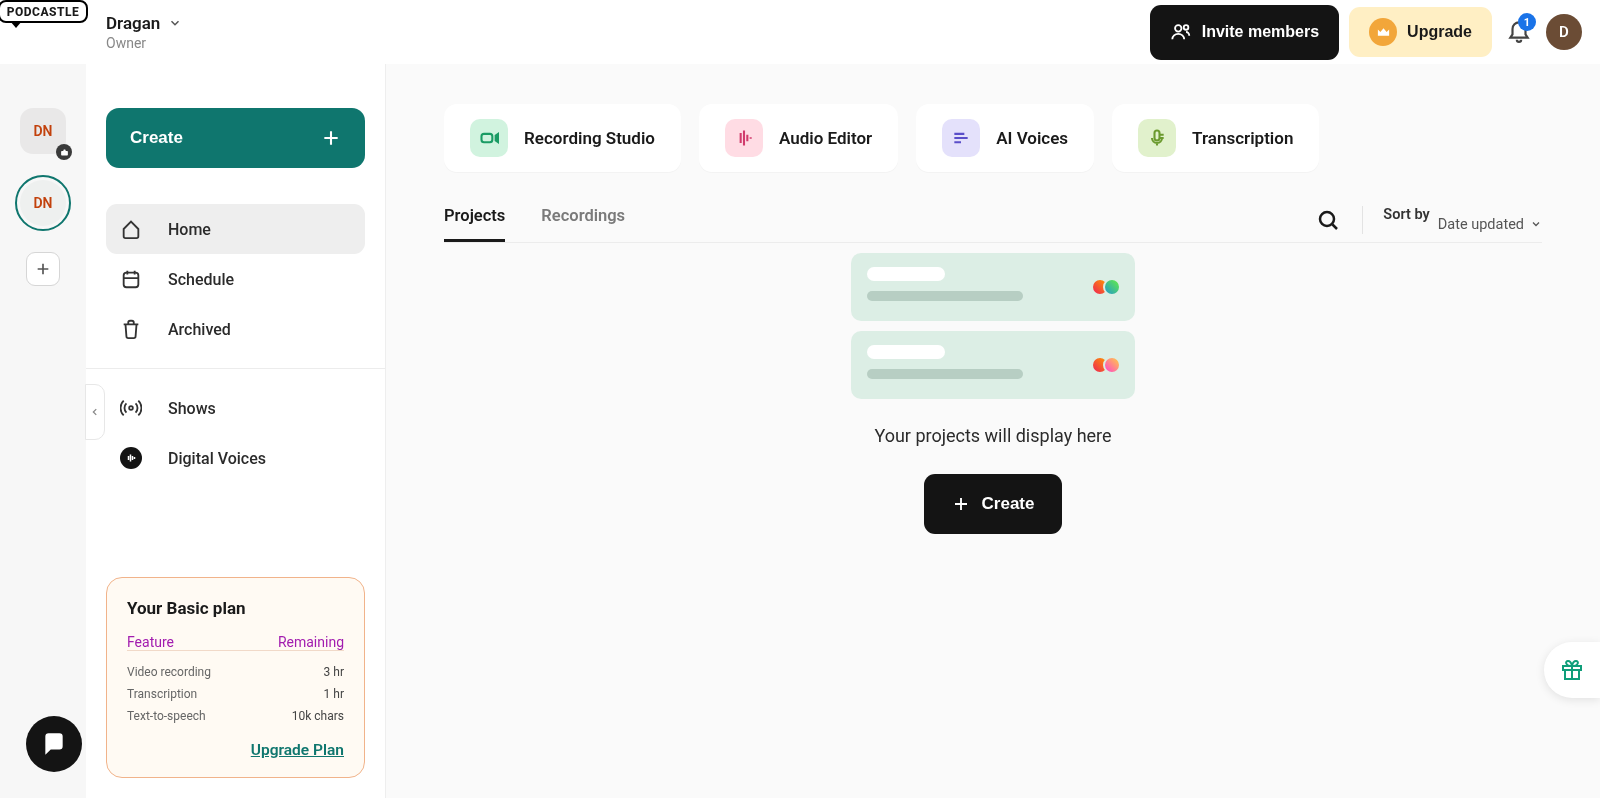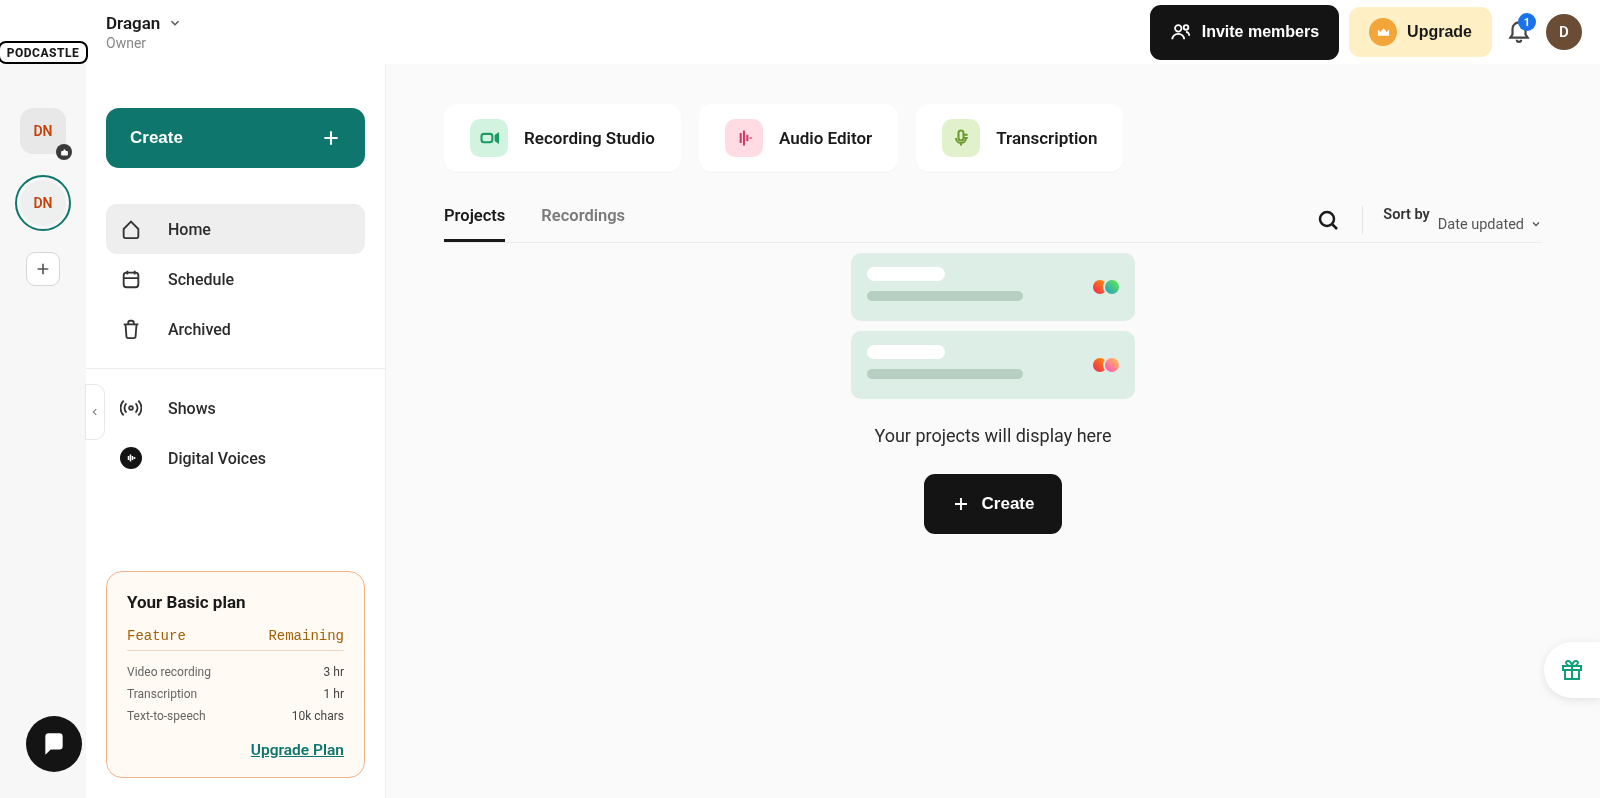--- a/index.html
+++ b/index.html
@@ -1,20 +1,20 @@
 <!DOCTYPE html>
 <html><head>
 <meta charset="utf-8">
 <style>
 * { box-sizing: border-box; margin: 0; padding: 0; }
 body { font-family: -apple-system, BlinkMacSystemFont, "Segoe UI", Roboto, Helvetica, Arial, sans-serif; background: #f7f7f7; color: #1a1a1a; height: 798px; width: 1600px; overflow: hidden; position: relative; }
 
 
 .header { height: 64px; background: #fff; display: flex; align-items: center; padding: 0 18px 0 0; }
-.logo-area { width: 86px; display: flex; align-items: flex-end; justify-content: center; height: 100%; }
+.logo-area { width: 86px; display: flex; align-items: flex-start; justify-content: center; height: 100%; }
 .logo-box { border: 2.5px solid #000; border-radius: 8px; padding: 3px 7px 2px 7px; font-weight: 800; font-size: 12px; letter-spacing: 0.5px; position: relative; }
 .logo-box::after { content: ""; position: absolute; bottom: -7px; left: 10px; width: 0; height: 0; border-left: 6px solid transparent; border-right: 6px solid transparent; border-top: 7px solid #000; }
 
 .workspace-title { display: flex; flex-direction: column; padding-left: 20px; }
 .workspace-name { display: flex; align-items: center; gap: 8px; font-size: 17px; font-weight: 600; color: #1a1a1a; cursor: pointer; }
 .workspace-role { font-size: 14px; color: #888; margin-top: 2px; }
 .chev-down { width: 14px; height: 14px; }
 
 .header-spacer { flex: 1; }
 
@@ -42,21 +42,21 @@
 .create-btn { background: #0f766e; color: #fff; border: none; border-radius: 13px; height: 60px; width: 100%; display: flex; align-items: center; justify-content: space-between; padding: 0 24px; font-size: 17px; font-weight: 600; cursor: pointer; margin-bottom: 36px; }
 
 .nav-item { display: flex; align-items: center; gap: 26px; height: 50px; padding: 0 14px; border-radius: 11px; cursor: pointer; font-size: 16px; font-weight: 500; color: #2b2b2b; }
 .nav-item.active { background: #eeeeee; }
 .nav-icon { width: 22px; height: 22px; color: #4a4a4a; display:flex; align-items:center; justify-content:center; }
 
 .divider { height: 1px; background: #ececec; margin: 14px -20px; }
 
 .plan-card { border: 1px solid #f1b38a; background: #fffaf3; border-radius: 16px; padding: 20px 20px 18px 20px; margin-top: auto; }
 .plan-title { font-size: 17px; font-weight: 700; margin-bottom: 16px; }
-.plan-head { display: flex; justify-content: space-between; color: #a16207; font-size: 14px; padding-bottom: 6px; border-bottom: 1px solid #f1d9c8; margin-bottom: 10px; font-family: Liberation Mono, monospace; }
+.plan-head { display: flex; justify-content: space-between; color: #a21caf; font-size: 14px; border-bottom: 1px solid #f1d9c8; margin-bottom: 10px; }
 .plan-row { display: flex; justify-content: space-between; font-size: 12px; color: #666; padding: 4px 0; }
 .plan-row .rem { color: #444; }
 .upgrade-link { display: block; text-align: right; color: #0f766e; font-weight: 600; font-size: 15.5px; text-decoration: underline; margin-top: 14px; cursor: pointer; }
 
 .collapse-handle { position: absolute; left: -1px; top: 320px; width: 20px; height: 56px; border: 1px solid #e7e7e7; border-radius: 0 10px 10px 0; background: #fff; display: flex; align-items: center; justify-content: center; cursor: pointer; color:#888; }
 
 
 .main { flex: 1; background: #fafafa; padding: 40px 58px; overflow: hidden; }
 
 .card-row { display: flex; gap: 18px; margin-bottom: 34px; }
@@ -255,20 +255,28 @@
         </span>
         <span>Recording Studio</span>
       </div>
       <div class="action-card">
         <span class="card-icon ci-pink">
           <svg width="20" height="20" viewBox="0 0 24 24" fill="none" stroke="#d13b6c" stroke-width="2.5">
               <path d="M4 12v0M8 6v12M12 3v18M16 8v8M20 11v2"></path>
             </svg>
         </span>
         <span>Audio Editor</span>
+      </div>
+      <div class="action-card">
+        <span class="card-icon ci-purple">
+          <svg width="20" height="20" viewBox="0 0 24 24" fill="none" stroke="#5a4ec9" stroke-width="2.5">
+              <path d="M4 7h12M4 12h16M4 17h8"></path>
+            </svg>
+        </span>
+        <span>AI Voices</span>
       </div>
       <div class="action-card">
         <span class="card-icon ci-lime">
           <svg width="20" height="20" viewBox="0 0 24 24" fill="none" stroke="#6b9a2e" stroke-width="2.5">
               <rect x="9" y="3" width="6" height="12" rx="3"></rect>
               <path d="M6 12a6 6 0 0012 0M12 18v3M15 8h5M15 12h5"></path>
             </svg>
         </span>
         <span>Transcription</span>
       </div>

